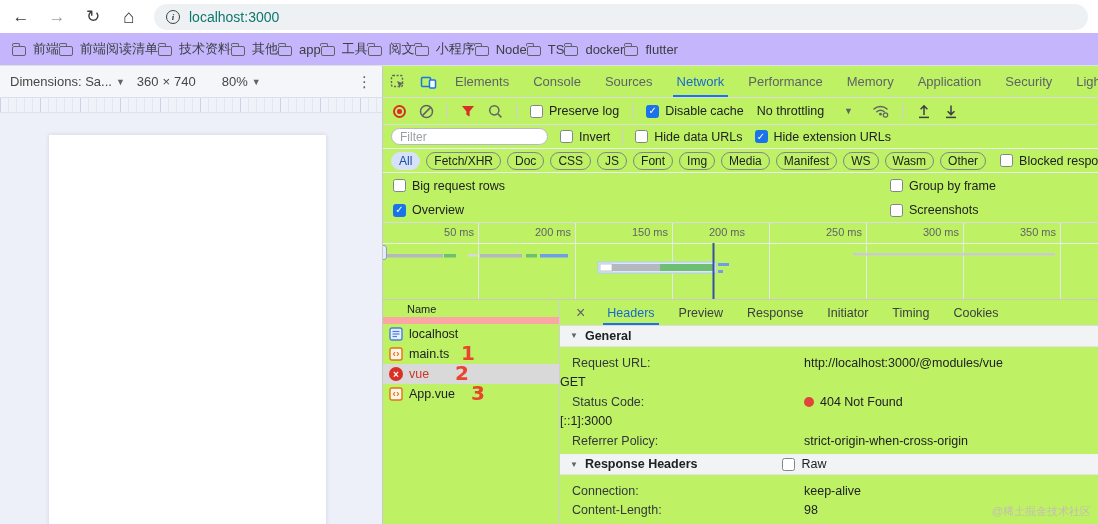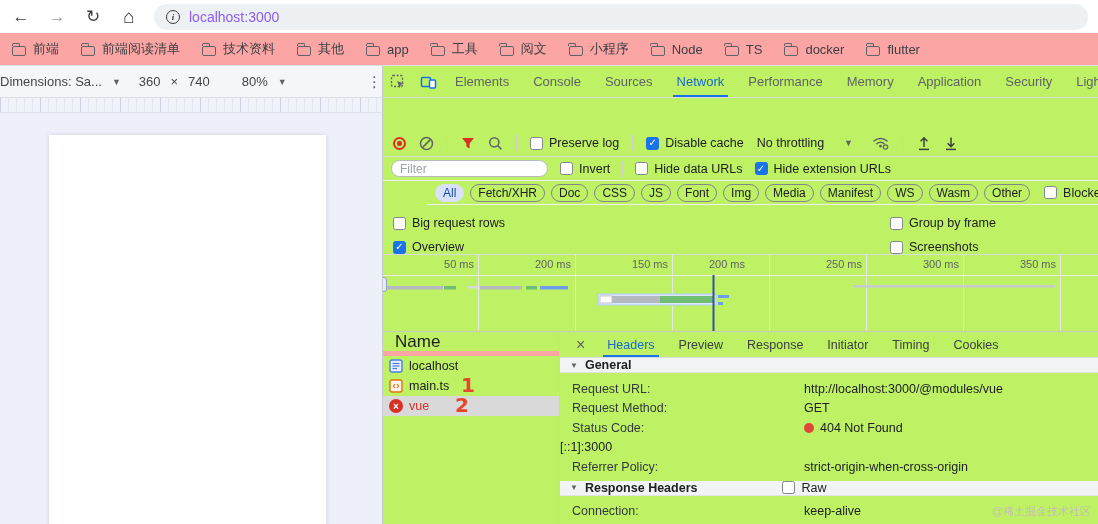--- a/index.html
+++ b/index.html
@@ -6,86 +6,86 @@
   html,body { width:1098px; height:524px; }
   body { font-family:"Liberation Sans","DejaVu Sans",sans-serif; background:#fff; color:#202124; overflow:hidden; }
   .screen { position:relative; width:1098px; height:524px; background:#fff; }
 
   
   .topbar { height:33px; display:flex; align-items:center; padding:0 10px; background:#fff; gap:14px; }
   .nav-ic { font-size:17px; color:#3c4043; width:22px; text-align:center; cursor:pointer; line-height:1; }
   .nav-ic.disabled { color:#9aa0a6; }
   .url-pill { flex:1; height:26px; background:#eef1f4; border-radius:14px; display:flex; align-items:center; padding:0 12px; gap:9px; }
   .info-circle { width:14px; height:14px; border:1.4px solid #3c4043; border-radius:50%; font-size:9px; color:#3c4043; display:flex; align-items:center; justify-content:center; font-family:"Liberation Serif",serif; font-style:italic; font-weight:bold; }
-  .url-text { font-size:14px; color:#8b5cf6; }
-
-  
-  .bookmarks { height:33px; display:flex; align-items:center; padding:0 12px; gap:22px; background:#fca5a5; border-bottom:1px solid #dfe1e5; }
+  .url-text { font-size:14px; color:#0f766e; }
+
+  
+  .bookmarks { height:33px; display:flex; align-items:center; padding:0 12px; background:#c4b5fd; border-bottom:1px solid #dfe1e5; }
   .bm { display:flex; align-items:center; gap:7px; cursor:pointer; }
   .bm-label { font-size:13px; color:#3c4043; white-space:nowrap; }
   .folder { position:relative; width:14px; height:10px; border:1.5px solid #5f6368; border-radius:2px; margin-top:3px; }
   .folder::before { content:""; position:absolute; left:-1.5px; top:-4px; width:6px; height:2.5px; border:1.5px solid #5f6368; border-bottom:none; border-radius:2px 2px 0 0; }
 
   
   .main { display:flex; height:458px; }
 
   
   .device-pane { width:383px; display:flex; flex-direction:column; border-right:1px solid #c5c8ce; }
-  .device-toolbar { height:32px; background:#f5f6fa; border-bottom:1px solid #dcdfe8; display:flex; align-items:center; padding:0 0; gap:10px; font-size:13px; color:#444746; }
+  .device-toolbar { height:32px; background:#f5f6fa; border-bottom:1px solid #dcdfe8; display:flex; align-items:center; padding:0 10px; gap:4px; font-size:13px; color:#444746; }
   .dt-sep { color:#444746; }
   .caret { font-size:9px; color:#5f6368; }
   .kebab { margin-left:auto; font-size:15px; color:#5f6368; cursor:pointer; }
   .emulation { position:relative; flex:1; background:#edf0f9; overflow:hidden; }
   .ruler-h { position:absolute; left:0; top:0; right:0; height:15px; background:#f0f2fa; border-bottom:1px solid #dfe2ee;
     background-image:repeating-linear-gradient(to right,#ccd2e4 0 1px,transparent 1px 40px),repeating-linear-gradient(to right,#e2e6f2 0 1px,transparent 1px 8px); }
   .device-page { position:absolute; left:49px; top:37px; width:277px; height:430px; background:#fff; box-shadow:0 0 4px rgba(60,70,110,.18); }
 
   
   .devtools { width:715px; display:flex; flex-direction:column; background:#bef264; font-size:12px; }
   .dt-tabs { height:32px; display:flex; align-items:center; gap:0; border-bottom:1px solid #dadce0; overflow:hidden; white-space:nowrap; }
   .dt-icbtn { width:30px; height:31px; display:flex; align-items:center; justify-content:center; cursor:pointer; flex:none; }
   .dt-tab { padding:0 12px; height:31px; display:flex; align-items:center; font-size:13px; color:#5f6368; cursor:pointer; position:relative; flex:none; }
   .dt-tab.active { color:#1967d2; }
   .dt-tab.active::after { content:""; position:absolute; left:8px; right:8px; bottom:0; height:2px; background:#1a73e8; }
 
-  .net-toolbar { height:27px; display:flex; align-items:center; gap:13px; padding:0 10px; border-bottom:1px solid #dadce0;margin-top:32px; }
+  .net-toolbar { height:27px; display:flex; align-items:center; gap:13px; padding:0 10px; border-bottom:1px solid #dadce0; }
   .vsep { width:1px; height:16px; background:#d0d0d0; flex:none; }
   .rec { width:13px; height:13px; border:2px solid #d93025; border-radius:50%; position:relative; cursor:pointer; flex:none; }
   .rec::after { content:""; position:absolute; left:2px; top:2px; width:5px; height:5px; background:#d93025; border-radius:2px; }
   .cklabel { display:flex; align-items:center; gap:6px; font-size:12.5px; color:#202124; cursor:pointer; white-space:nowrap; }
   .cb { width:13px; height:13px; border:1.5px solid #80868b; border-radius:2.5px; background:#fff; flex:none; display:inline-flex; align-items:center; justify-content:center; }
   .cb.checked { background:#1a73e8; border-color:#1a73e8; }
   .cb.checked::after { content:"✓"; color:#fff; font-size:10px; font-weight:bold; line-height:1; }
   .throttle { display:flex; align-items:center; gap:6px; font-size:12.5px; color:#202124; cursor:pointer; }
 
   .net-filterrow { height:24px; display:flex; align-items:center; gap:12px; padding:0 8px; border-bottom:1px solid #eceff1; }
   .filter-input { width:157px; height:17px; border:1px solid #b6bac0; border-radius:9px; padding:4px 8px; font-size:12px; color:#202124; outline:none; font-family:inherit; }
   .filter-input::placeholder { color:#9aa0a6; }
 
-  .net-pills { height:24px; display:flex; align-items:center; gap:6px; padding:0 8px; border-bottom:1px solid #eceff1; overflow:hidden; white-space:nowrap;margin-left:44px; }
+  .net-pills { height:24px; display:flex; align-items:center; gap:6px; padding:0 8px; border-bottom:1px solid #eceff1; overflow:hidden; white-space:nowrap; }
   .pill { border:1px solid #80868b; border-radius:9px; padding:1px 7px; font-size:12px; color:#202124; cursor:pointer; flex:none; }
   .pill.active { background:#d7e1f9; border-color:#d7e1f9; color:#174ea6; }
   .net-pills .cklabel { margin-left:8px; flex:none; }
 
-  .net-opts { position:relative; height:25px; display:flex; align-items:flex-end; padding:0 10px; }
+  .net-opts { position:relative; height:25px; display:flex; align-items:center; padding:0 10px; }
   .net-opts .right-col { position:absolute; left:507px; }
   .net-opts.last { border-bottom:1px solid #dadce0; }
 
   
   .timeline { position:relative; height:77px; border-bottom:1px solid #c9c9c9; overflow:hidden; }
   .grid-line { position:absolute; top:0; bottom:0; width:1px; background:#e4e7ea; }
   .tick-label { position:absolute; top:3px; width:66px; text-align:right; font-size:11px; color:#5f6368; }
   .label-strip { position:absolute; left:0; right:0; top:20px; height:1px; background:#ececec; }
   .tl-handle { position:absolute; left:-3px; top:22px; width:7px; height:15px; border:1px solid #8f9bc9; background:#e8ecf9; border-radius:3px; }
   .tl-svg { position:absolute; left:0; top:0; }
 
   
   .net-body { flex:1; display:flex; overflow:hidden; }
   .req-list { width:177px; border-right:1px solid #cdd0d4; display:flex; flex-direction:column; }
-  .req-head { height:24px; display:flex; align-items:center; padding:0 12px; font-size:17px; color:#202124; border-bottom:5px solid #fca5a5; }
+  .req-head { height:24px; display:flex; align-items:center; padding:0 24px; font-size:11px; color:#202124; border-bottom:7px solid #fca5a5; }
   .req-row { position:relative; height:20px; display:flex; align-items:center; gap:6px; padding:0 6px; font-size:12.5px; cursor:pointer; }
   .req-row.selected { background:#d9d9d9; }
   .req-row .nm { color:#202124; }
   .req-row.error .nm { color:#d0332a; }
   .ann { position:absolute; top:-3px; font-size:20px; color:#e8442e; font-weight:bold; font-family:"DejaVu Sans",sans-serif; }
 
   .details { flex:1; display:flex; flex-direction:column; overflow:hidden; }
   .det-tabs { height:26px; display:flex; align-items:center; gap:4px; padding:0 8px; border-bottom:1px solid #dadce0; }
   .det-close { font-size:16px; color:#5f6368; padding:0 8px; cursor:pointer; }
   .det-tab { padding:0 10px; height:25px; display:flex; align-items:center; font-size:12.5px; color:#3c4043; cursor:pointer; position:relative; }
@@ -390,20 +390,29 @@
             <span class="nm">main.ts</span>
             <span class="ann" style="left:78px">1</span>
           </div>
 
           <div class="req-row selected error">
             <span style="position:relative;width:14px;height:14px;background:#d93025;border-radius:50%;display:inline-flex;align-items:center;justify-content:center;color:#fff;font-size:10px;font-weight:bold;flex:none;">×</span>
             <span class="nm">vue</span>
             <span class="ann" style="left:72px">2</span>
           </div>
 
+          <div class="req-row">
+            <svg width="14" height="14" viewBox="0 0 14 14">
+                <rect x="1" y="1" width="12" height="12" rx="2" fill="#fef7f0" stroke="#e8710a" stroke-width="1.4"></rect>
+                <path d="M6 5 L4.4 7 L6 9" fill="none" stroke="#e8710a" stroke-width="1.2"></path>
+                <path d="M8 5 L9.6 7 L8 9" fill="none" stroke="#e8710a" stroke-width="1.2"></path>
+              </svg>
+            <span class="nm">App.vue</span>
+            <span class="ann" style="left:88px">3</span>
+          </div>
         </div>
 
         <div class="details">
           <div class="det-tabs">
             <span class="det-close">×</span>
             <span class="det-tab active">Headers</span>
             <span class="det-tab">Preview</span>
             <span class="det-tab">Response</span>
             <span class="det-tab">Initiator</span>
             <span class="det-tab">Timing</span>
@@ -413,21 +422,20 @@
           <div class="sect-head">
             <span class="tri">▼</span>
             <span>General</span>
           </div>
           <div class="kv-rows">
             <div class="kv">
                 <span class="k">Request URL:</span>
                 <span class="v">http://localhost:3000/@modules/vue</span>
               </div>
             <div class="kv">
-                <span class="k">Request Method:</span>
                 <span class="v">GET</span>
               </div>
             <div class="kv">
                 <span class="k">Status Code:</span>
                 <span class="v">
                   <span class="dot-red"></span>
                   <span>404 Not Found</span>
                 </span>
               </div>
             <div class="kv">

